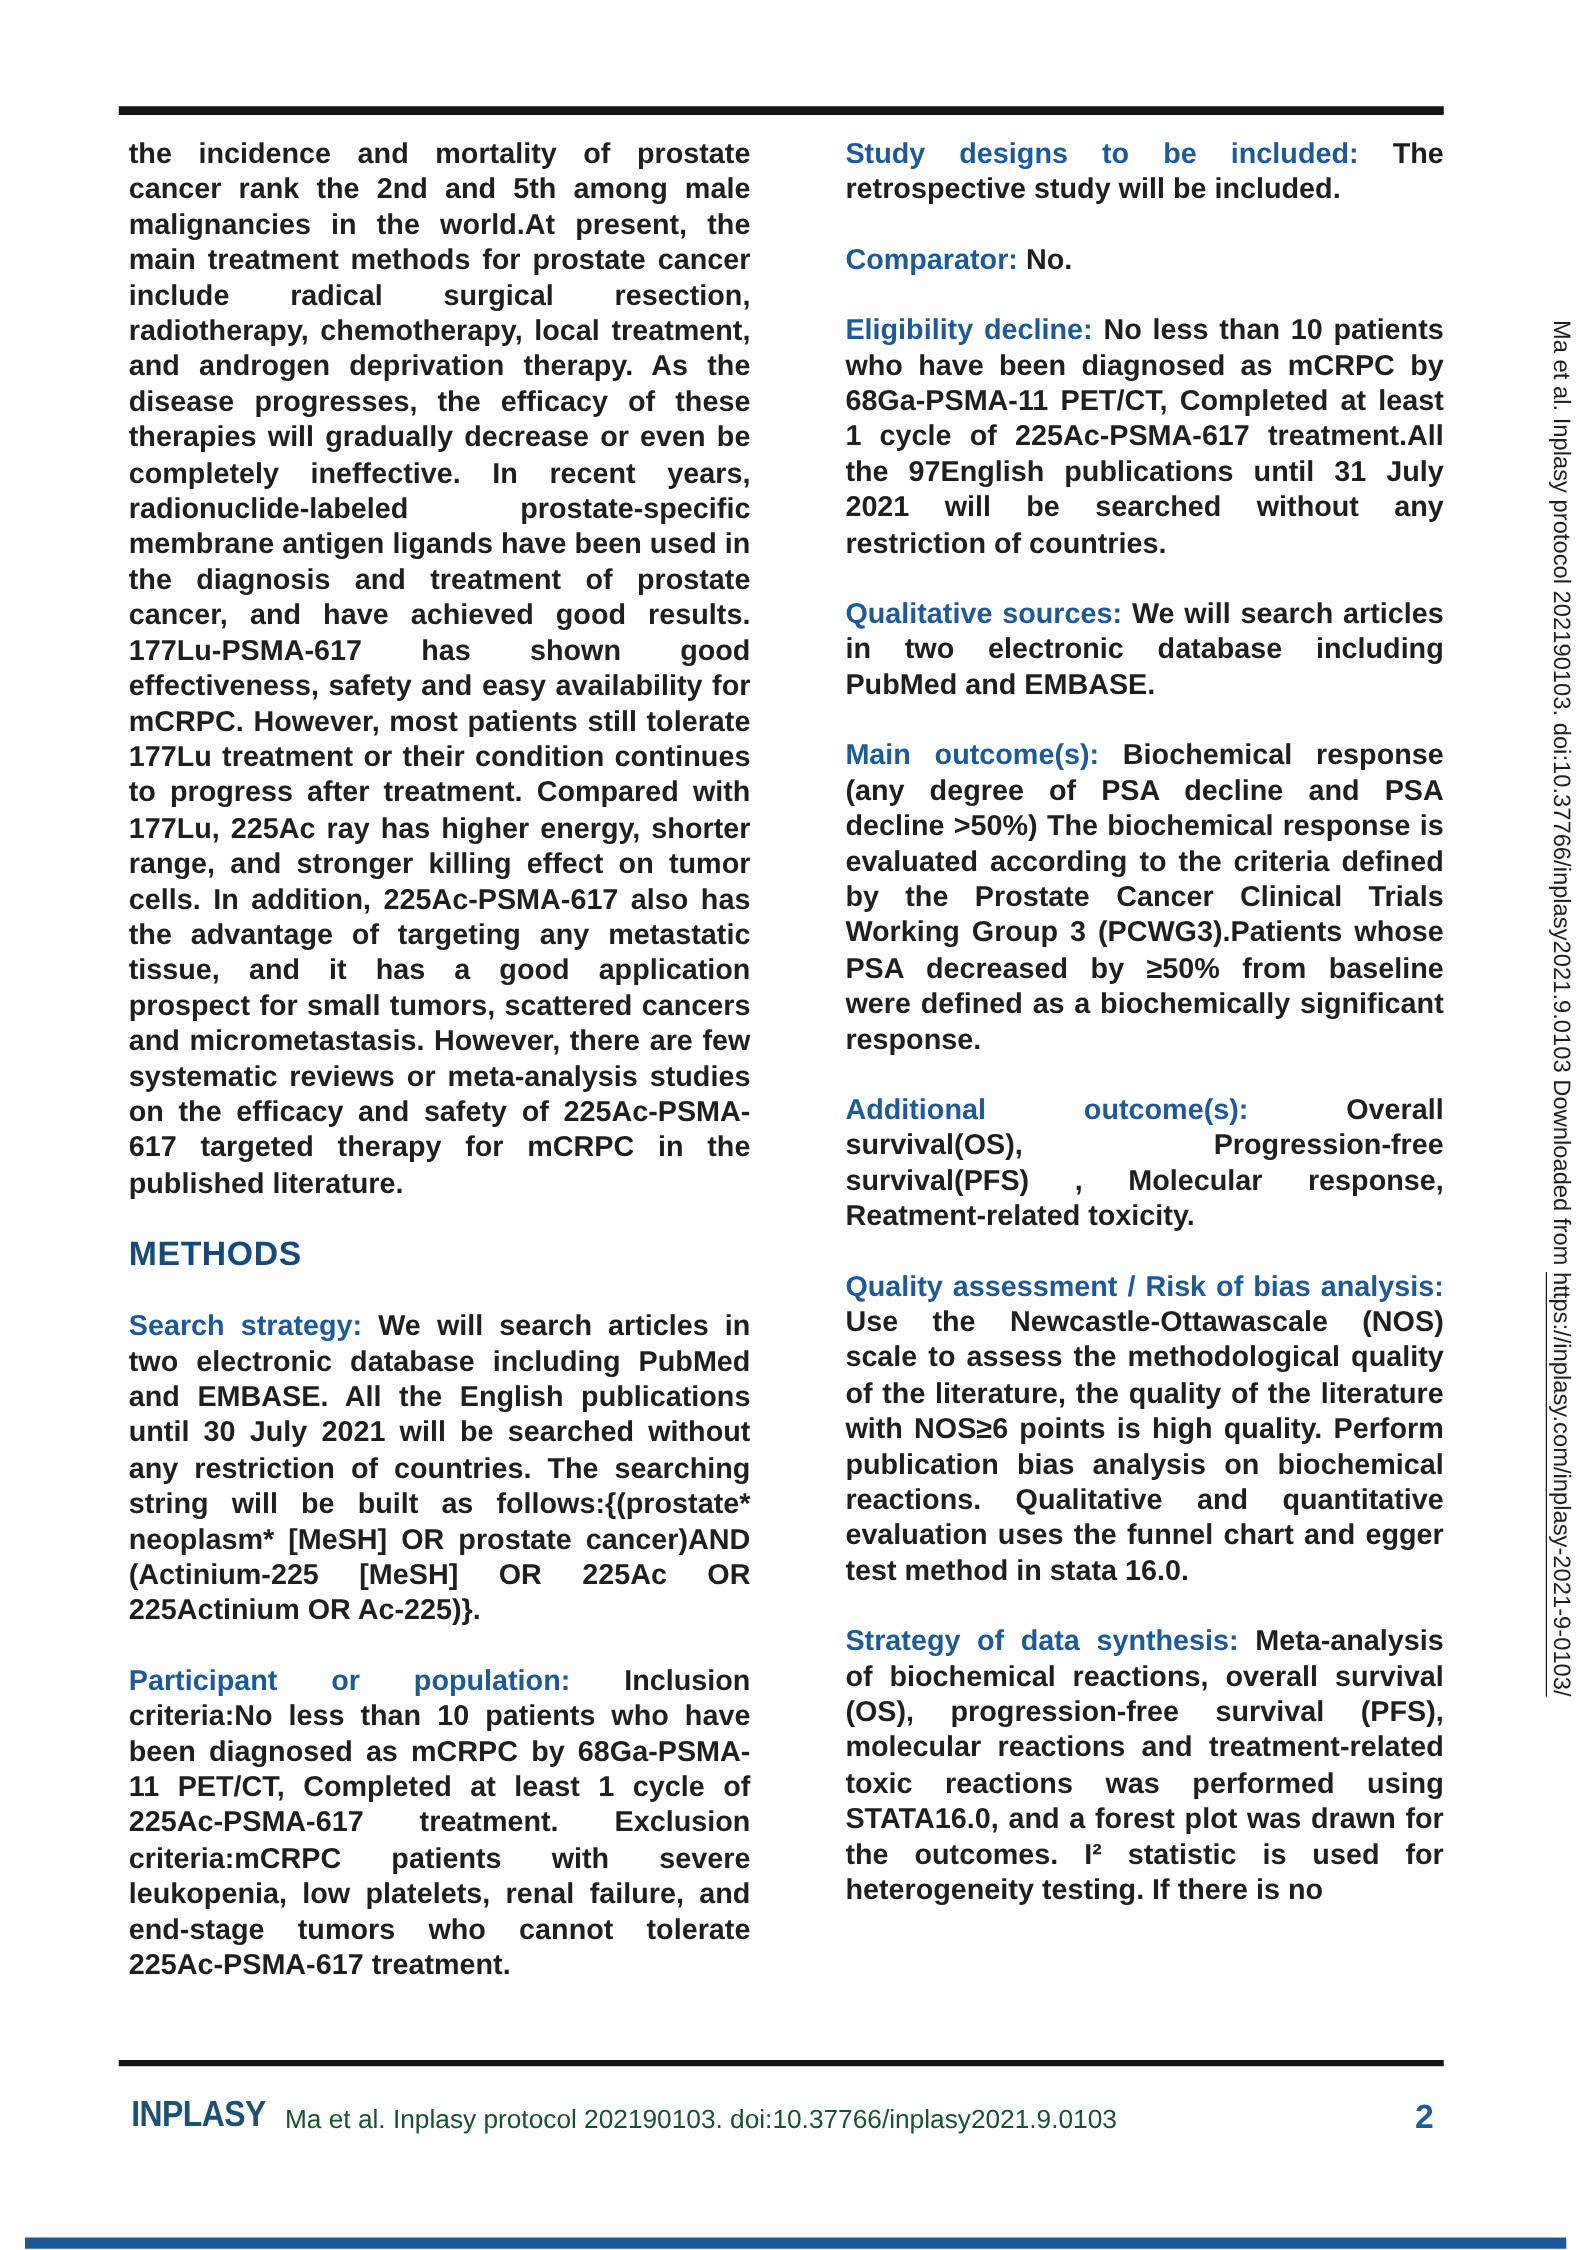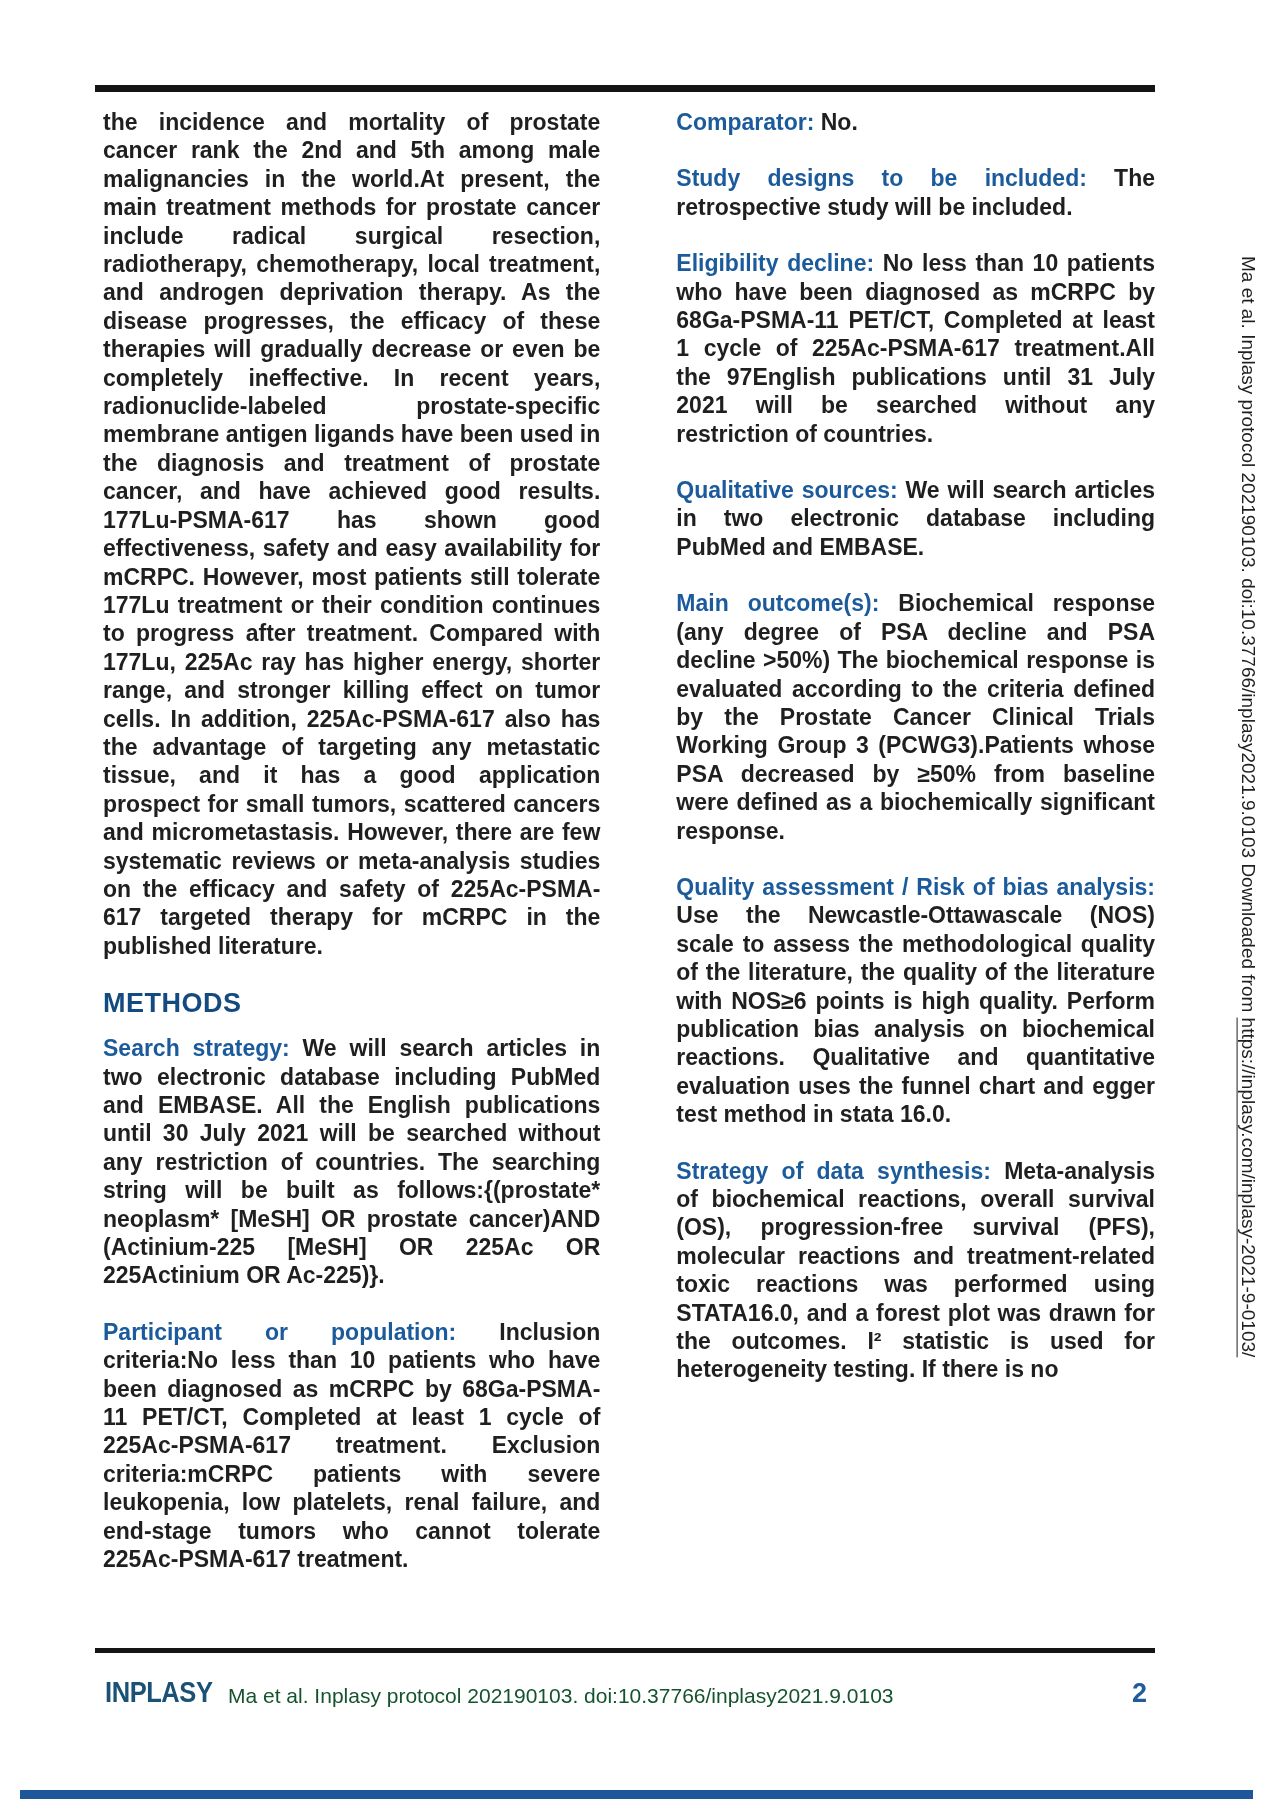--- a/index.html
+++ b/index.html
@@ -18,21 +18,21 @@
   .col-left{width:507px;}
   .col-right{width:488px;}
   p.body{
     margin:0 0 28px 0;
     font-size:23px;line-height:28.4px;font-weight:bold;
     color:#1f1f1f;text-align:justify;
   }
   p.body:last-child{margin-bottom:16px;}
   .label{color:#1b5a9b;}
   .methods-heading{
-    margin:0 0 16px 0;
+    margin:0 0 28px 0;
     font-size:27px;line-height:30px;font-weight:bold;
     color:#134b80;letter-spacing:.5px;
   }
   .sidebar{
     position:absolute;top:256px;right:14px;
     writing-mode:vertical-rl;text-orientation:mixed;
     font-size:19px;line-height:21px;color:#1f1f1f;
     white-space:nowrap;
   }
   .sidebar .url{text-decoration:underline;}
@@ -63,25 +63,26 @@
 <div class="content">
 
   <div class="col-left">
     <p class="body"><span>the incidence and mortality of prostate cancer rank the 2nd and 5th among male malignancies in the world.At present, the main treatment methods for prostate cancer include radical surgical resection, radiotherapy, chemotherapy, local treatment, and androgen deprivation therapy. As the disease progresses, the efficacy of these therapies will gradually decrease or even be completely ineffective. In recent years, radionuclide-labeled prostate-specific membrane antigen ligands have been used in the diagnosis and treatment of prostate cancer, and have achieved good results. 177Lu-PSMA-617 has shown good effectiveness, safety and easy availability for mCRPC. However, most patients still tolerate 177Lu treatment or their condition continues to progress after treatment. Compared with 177Lu, 225Ac ray has higher energy, shorter range, and stronger killing effect on tumor cells. In addition, 225Ac-PSMA-617 also has the advantage of targeting any metastatic tissue, and it has a good application prospect for small tumors, scattered cancers and micrometastasis. However, there are few systematic reviews or meta-analysis studies on the efficacy and safety of 225Ac-PSMA-617 targeted therapy for mCRPC in the published literature.</span></p>
     <p class="methods-heading">METHODS</p>
     <p class="body"><span class="label">Search strategy:</span> <span>We will search articles in two electronic database including PubMed and EMBASE. All the English publications until 30 July 2021 will be searched without any restriction of countries. The searching string will be built as follows:{(prostate* neoplasm* [MeSH] OR prostate cancer)AND (Actinium-225 [MeSH] OR 225Ac OR 225Actinium OR Ac-225)}.</span></p>
     <p class="body"><span class="label">Participant or population:</span> <span>Inclusion criteria:No less than 10 patients who have been diagnosed as mCRPC by 68Ga-PSMA-11 PET/CT, Completed at least 1 cycle of 225Ac-PSMA-617 treatment. Exclusion criteria:mCRPC patients with severe leukopenia, low platelets, renal failure, and end-stage tumors who cannot tolerate 225Ac-PSMA-617 treatment.</span></p>
   </div>
 
   <div class="col-right">
+    <p class="body"><span class="label">Study designs to be included:</span> <span>The retrospective study will be included.</span></p>
     <p class="body"><span class="label">Comparator:</span> <span>No.</span></p>
-    <p class="body"><span class="label">Study designs to be included:</span> <span>The retrospective study will be included.</span></p>
     <p class="body"><span class="label">Eligibility decline:</span> <span>No less than 10 patients who have been diagnosed as mCRPC by 68Ga-PSMA-11 PET/CT, Completed at least 1 cycle of 225Ac-PSMA-617 treatment.All the 97English publications until 31 July 2021 will be searched without any restriction of countries.</span></p>
     <p class="body"><span class="label">Qualitative sources:</span> <span>We will search articles in two electronic database including PubMed and EMBASE.</span></p>
     <p class="body"><span class="label">Main outcome(s):</span> <span>Biochemical response (any degree of PSA decline and PSA decline &gt;50%) The biochemical response is evaluated according to the criteria defined by the Prostate Cancer Clinical Trials Working Group 3 (PCWG3).Patients whose PSA decreased by ≥50% from baseline were defined as a biochemically significant response.</span></p>
+    <p class="body"><span class="label">Additional outcome(s):</span> <span>Overall survival(OS), Progression-free survival(PFS) , Molecular response, Reatment-related toxicity.</span></p>
     <p class="body"><span class="label">Quality assessment / Risk of bias analysis:</span> <span>Use the Newcastle-Ottawascale (NOS) scale to assess the methodological quality of the literature, the quality of the literature with NOS≥6 points is high quality. Perform publication bias analysis on biochemical reactions. Qualitative and quantitative evaluation uses the funnel chart and egger test method in stata 16.0.</span></p>
     <p class="body"><span class="label">Strategy of data synthesis:</span> <span>Meta-analysis of biochemical reactions, overall survival (OS), progression-free survival (PFS), molecular reactions and treatment-related toxic reactions was performed using STATA16.0, and a forest plot was drawn for the outcomes. I² statistic is used for heterogeneity testing. If there is no</span></p>
   </div>
 
 </div>
 
 <div class="sidebar"><span>Ma et al. Inplasy protocol 202190103. doi:10.37766/inplasy2021.9.0103 Downloaded from </span><span class="url">https://inplasy.com/inplasy-2021-9-0103/</span></div>
 
 <div class="rule rule-bottom"></div>
 <div class="footer-logo">INPLASY</div>

